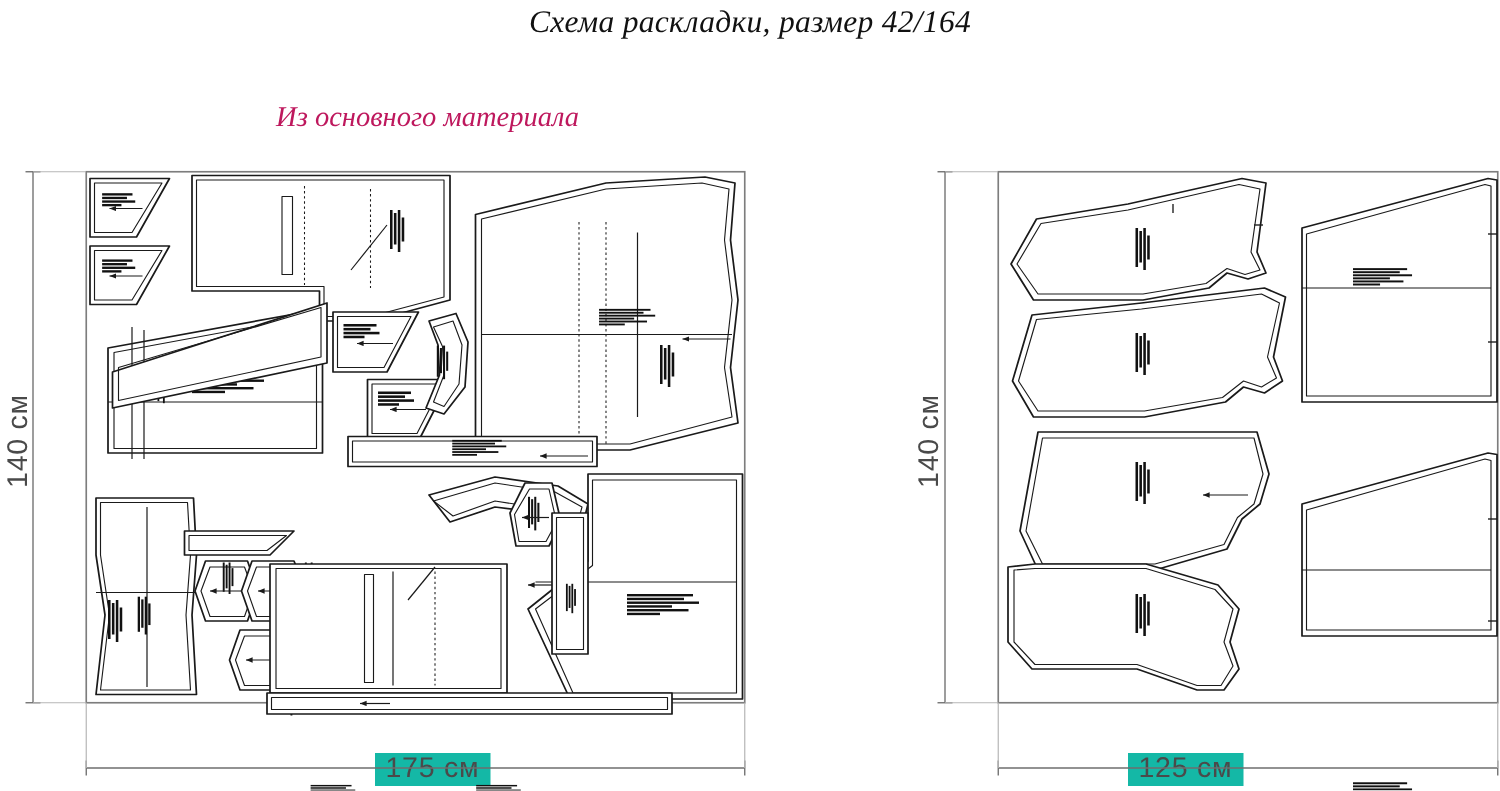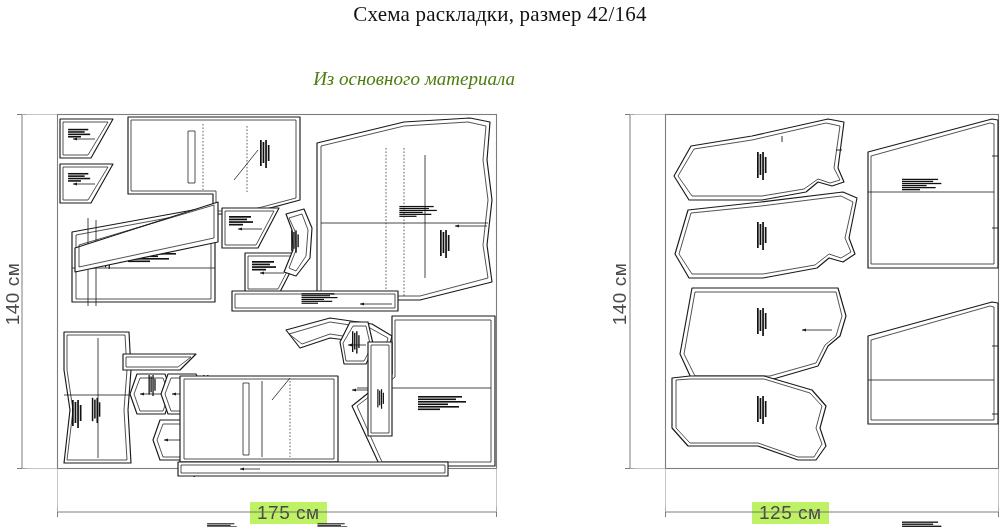--- a/index.html
+++ b/index.html
@@ -4,43 +4,43 @@
 <style>
   html,body{margin:0;padding:0;background:#ffffff;}
   body{width:1000px;height:527px;position:relative;overflow:hidden;
        font-family:"Liberation Serif",serif;color:#1a1a1a;}
 
   .page{position:absolute;inset:0;}
 
   
   .main-title{
     position:absolute;left:0;top:2px;width:1000px;text-align:center;
-    font-family:"Liberation Serif",serif;font-weight:400;
+    font-family:"Liberation Serif",serif;font-style:italic;font-weight:400;
     font-size:21px;letter-spacing:.2px;color:#111;
   }
   .sub-title{
     position:absolute;top:68px;
     font-family:"Liberation Serif",serif;font-style:italic;font-weight:400;
-    font-size:19px;color:#4d7c0f;text-align:right;
+    font-size:19px;color:#be185d;text-align:center;
   }
   .sub-left{left:55px;width:460px;}
   .sub-right{left:600px;width:400px;}
 
   
   .dim-v{
     position:absolute;
     font-family:"Liberation Sans",sans-serif;font-size:19px;font-weight:400;
     color:#4a4a4a;letter-spacing:.5px;white-space:nowrap;
     transform-origin:50% 50%;
   }
   .dim-h{
     position:absolute;
     font-family:"Liberation Sans",sans-serif;font-size:19px;font-weight:400;
     color:#4a4a4a;letter-spacing:.5px;white-space:nowrap;
-    background:#bef264;padding:0 7px;
+    background:#14b8a6;padding:0 7px;
   }
 
   svg.diagram{position:absolute;left:0;top:0;width:1000px;height:527px;}
 </style>
 </head>
 <body>
 
 <div class="page">
 
   <div class="main-title">Схема раскладки, размер 42/164</div>

